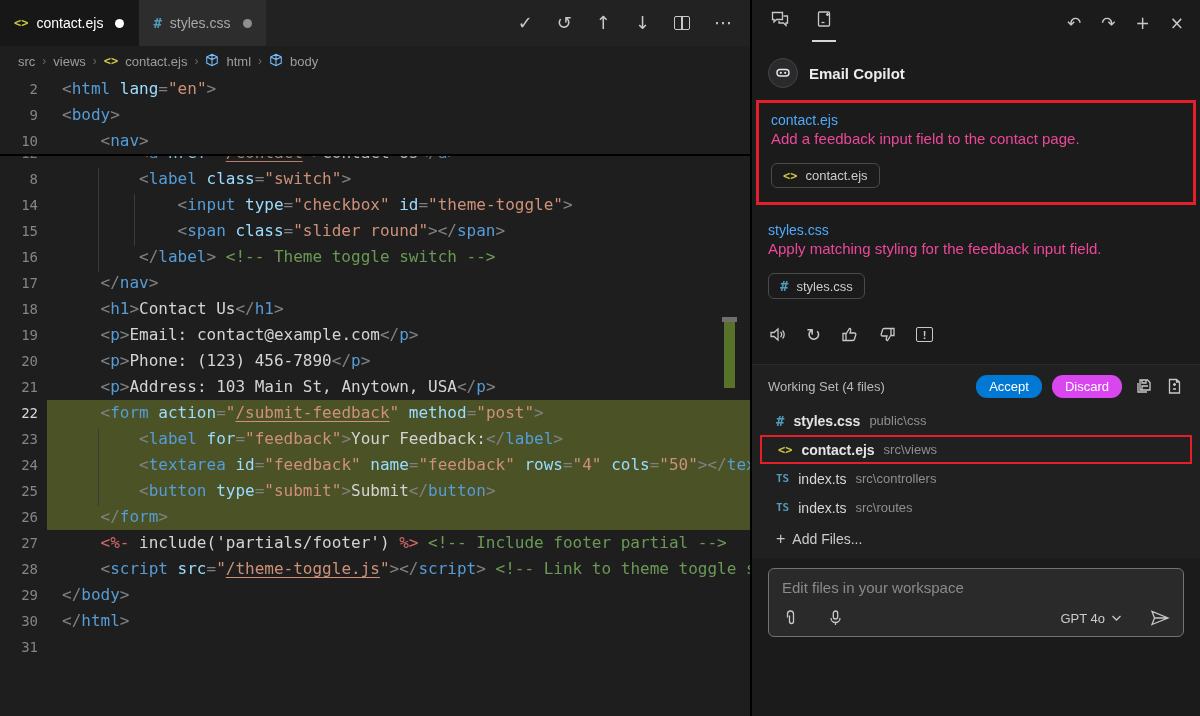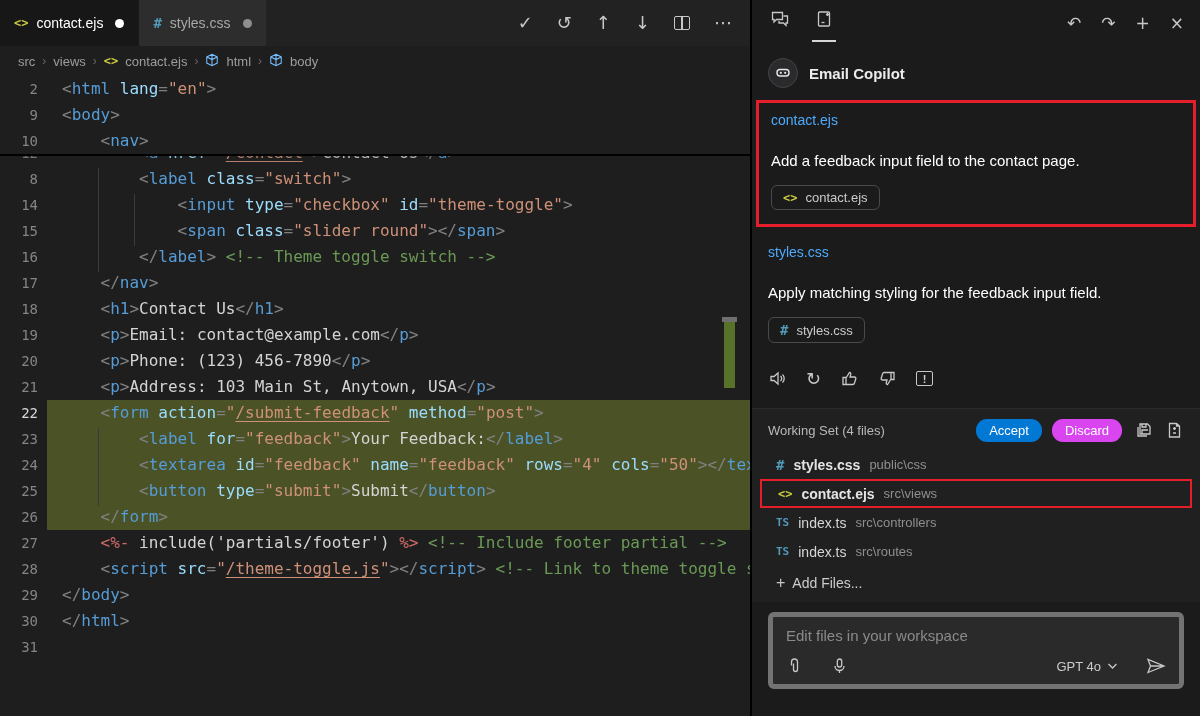--- a/index.html
+++ b/index.html
@@ -62,21 +62,21 @@
 
   .panel-body { flex:1; padding:8px 16px 12px; display:flex; flex-direction:column; }
   .copilot-header { display:flex; align-items:center; gap:11px; margin:4px 0 12px; }
   .avatar { width:30px; height:30px; border-radius:50%; background:#2a2a2d;
             border:1px solid #454545; display:flex; align-items:center; justify-content:center; }
   .copilot-title { font-weight:bold; font-size:15px; color:#ececec; }
 
   .request { padding:8px 0 12px; }
   .request.hl { border:3px solid #e41f2b; margin:0 -12px 8px; padding:8px 12px 14px; }
   .file-link { color:#4daafc; font-size:14px; cursor:pointer; display:inline-block; }
-  .msg { color:#ffffff; font-size:15px; margin:23px 0 16px; }
+  .msg { color:#ec4899; font-size:15px; margin:1px 0 16px; }
   .chip { display:inline-flex; align-items:center; gap:8px; border:1px solid #4a4a4a;
           border-radius:6px; padding:4px 11px; font-size:13px; color:#cccccc; cursor:pointer; }
 
   .actions { display:flex; gap:19px; align-items:center; margin:14px 0 12px; }
   .act { cursor:pointer; display:flex; }
   .report-ic { width:17px; height:15px; border:1.4px solid #c8c8c8; border-radius:2px;
                color:#c8c8c8; font-size:11px; display:flex; align-items:center;
                justify-content:center; font-weight:bold; }
 
   .ws { background:#202020; border-top:1px solid #2b2b2b; margin:8px -16px 0;
@@ -89,21 +89,21 @@
   .ws-hicon { cursor:pointer; display:flex; margin-left:2px; }
   .ws-row { display:flex; align-items:center; gap:9px; height:29px; font-size:14px; padding:0 8px; cursor:pointer; }
   .ws-row .name { color:#e4e4e4; font-weight:bold; }
   .ws-row.plain .name { font-weight:normal; color:#d6d6d6; }
   .ws-row .path { color:#8f8f8f; font-size:13px; }
   .ws-row.hl { border:2px solid #e41f2b; margin:0 -8px; padding:0 16px; }
   .add-files { display:flex; align-items:center; gap:7px; color:#cccccc;
                font-size:14px; margin:8px 2px 6px; padding:0 6px; cursor:pointer; }
   .plus { font-size:16px; color:#c8c8c8; }
 
-  .chat-input { margin-top:10px; background:#2a2a2a; border:5px solid #737373;
+  .chat-input { margin-top:10px; background:#2a2a2a; border:1px solid #737373;
                 border-radius:6px; padding:10px 13px 9px; }
   .query { width:100%; background:transparent; border:none; outline:none;
            color:#dddddd; font-size:15px; font-family:inherit; }
   .query::placeholder { color:#8a8a8a; }
   .input-row { display:flex; align-items:center; gap:28px; margin-top:12px; }
   .model { margin-left:auto; display:flex; align-items:center; gap:6px;
            color:#cccccc; font-size:13px; cursor:pointer; }
 </style>
 </head>
 <body>

